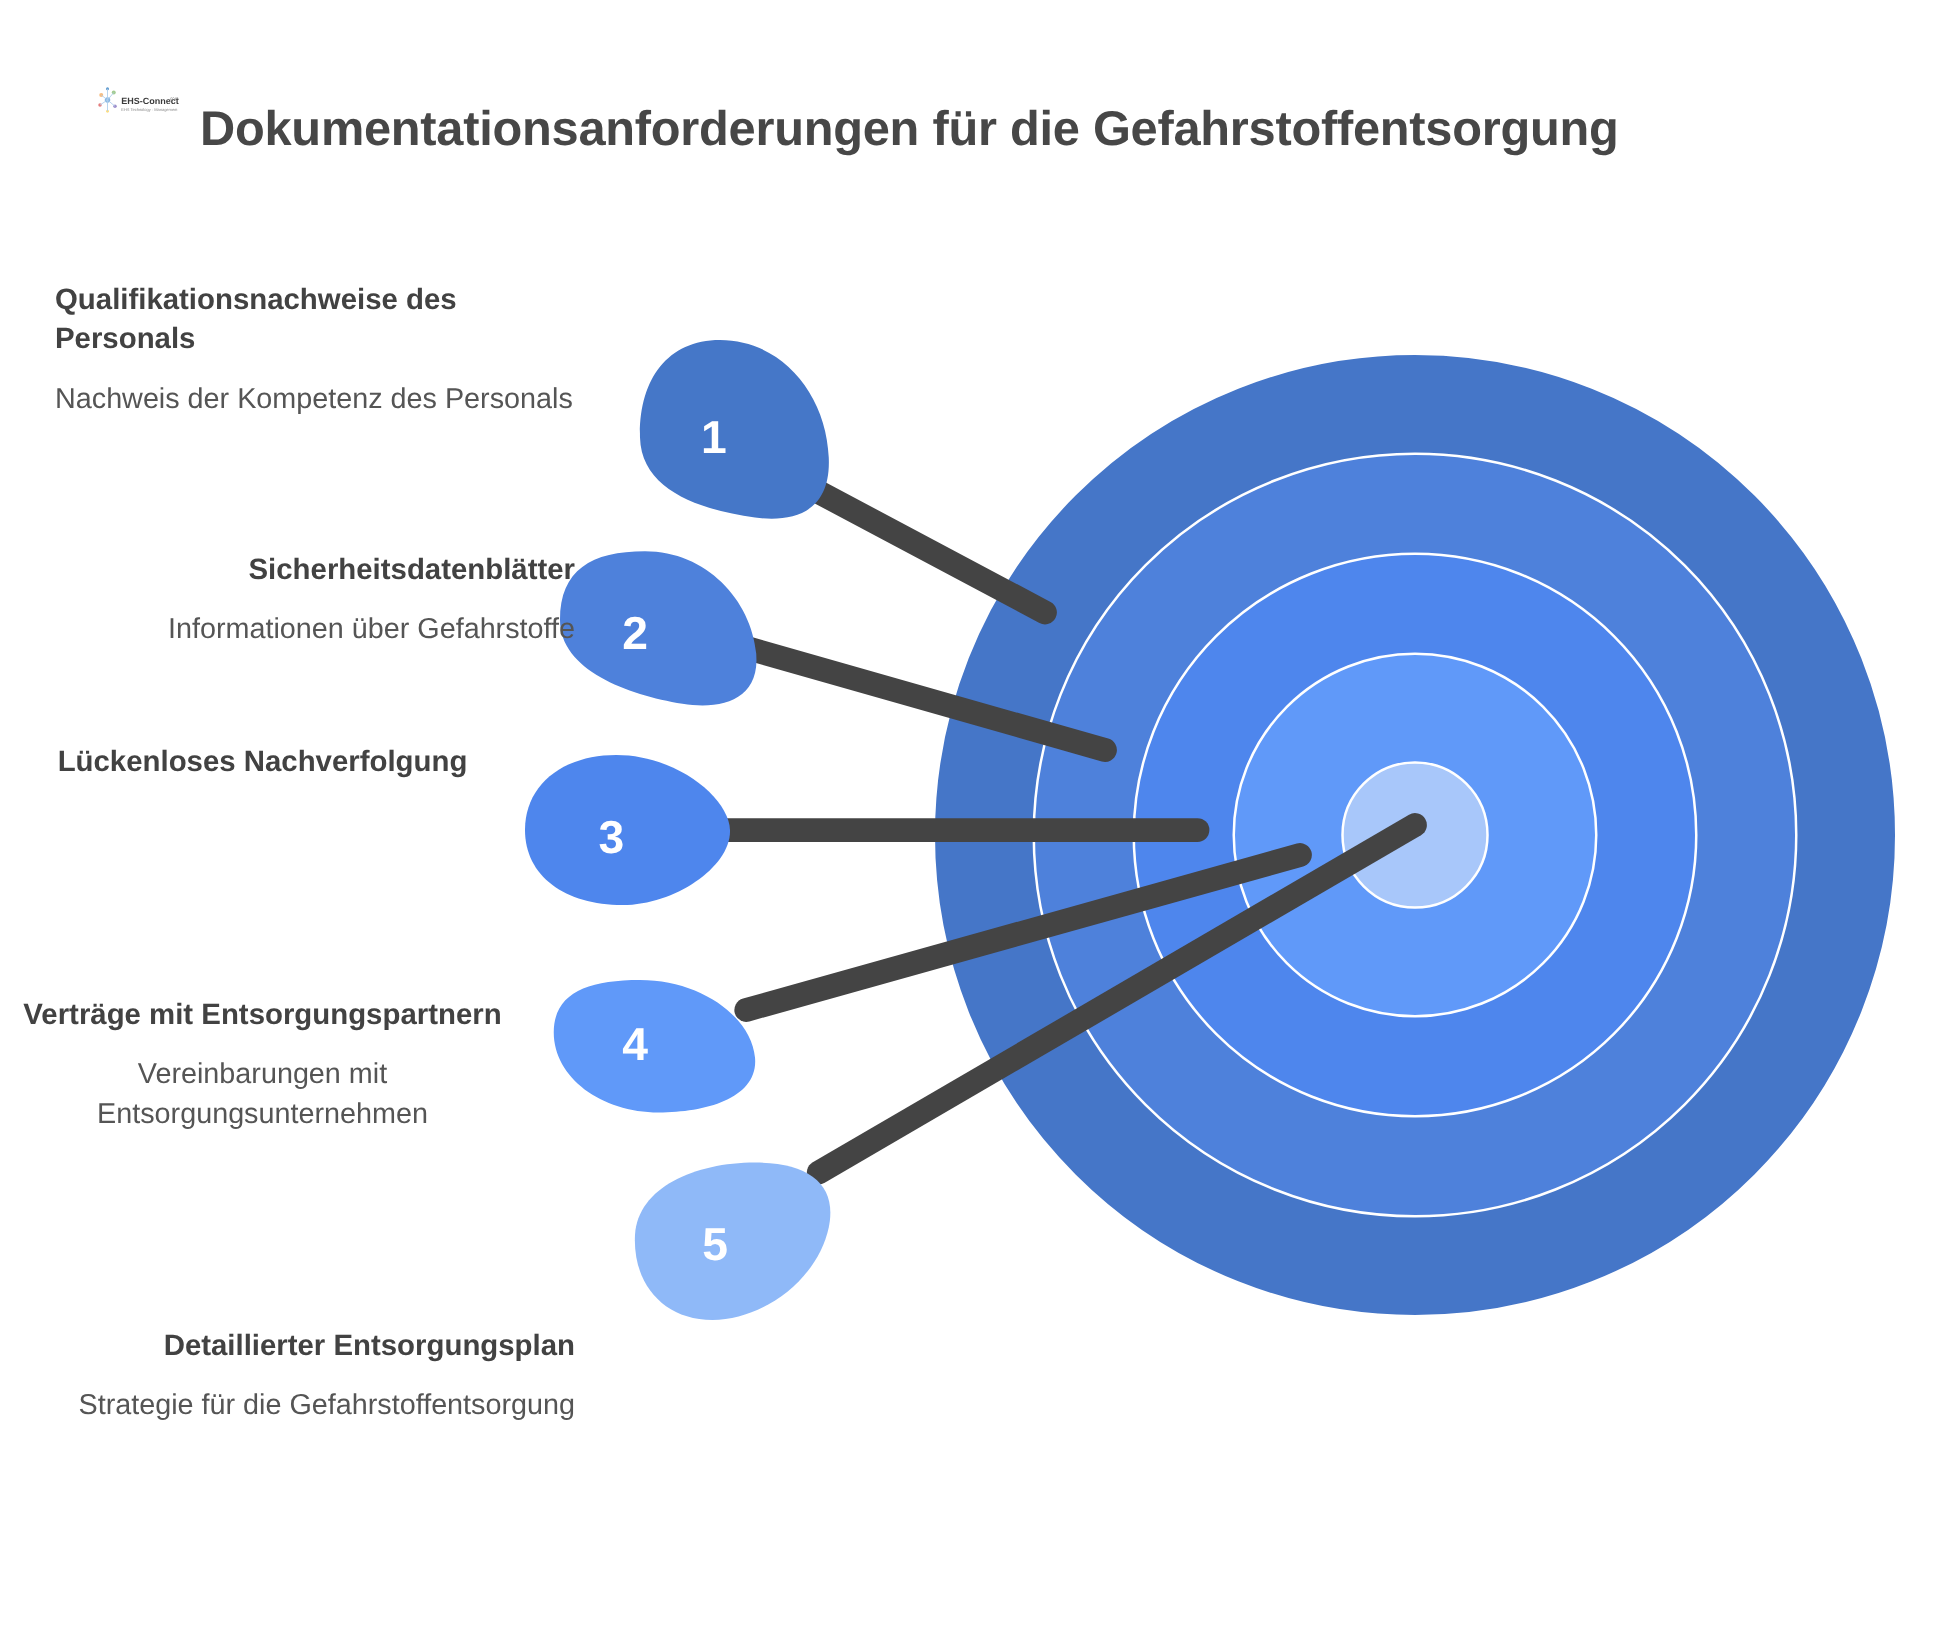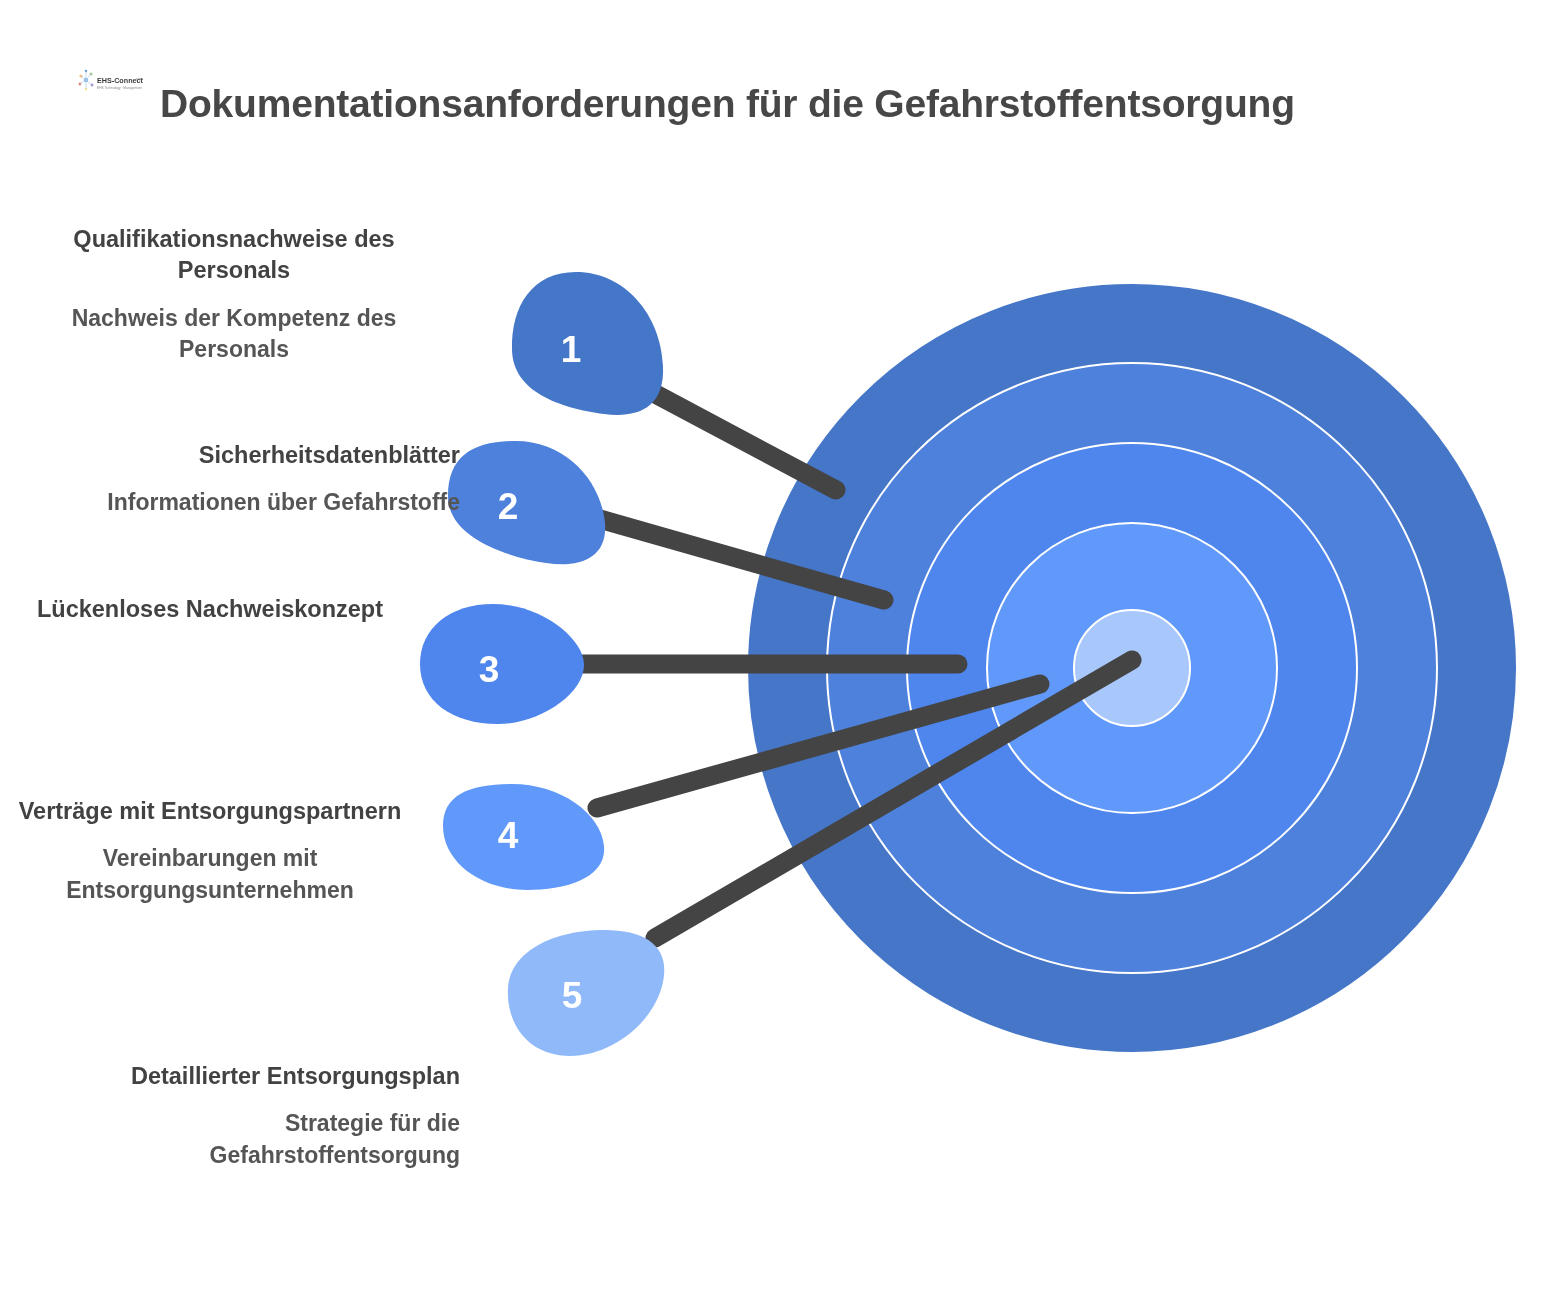--- a/index.html
+++ b/index.html
@@ -54,29 +54,29 @@
   }
   .txtblock .head {
     font-size: 23.5px;
     font-weight: bold;
     color: #424242;
     line-height: 1.34;
     margin: 0;
   }
   .txtblock .desc {
     font-size: 23px;
-    font-weight: bold;
+    font-weight: normal;
     color: #555555;
     line-height: 1.37;
     margin: 0;
     padding-top: 16px;
   }
 
   
-  .tb1 { left: 24px;  top: 224px; text-align: center; }
+  .tb1 { left: 44px;  top: 224px; text-align: left; }
   .tb2 { left: 40px;  top: 440px; text-align: right; }
   .tb3 { left: 0px;   top: 594px; text-align: center; width: 420px; }
   .tb4 { left: 0px;   top: 796px; text-align: center; width: 420px; }
   .tb5 { left: 40px;  top: 1061px; text-align: right; }
 
   
   .marker-num {
     font-family: "Liberation Sans", sans-serif;
     font-size: 37px;
     font-weight: bold;
@@ -185,21 +185,21 @@
     <p class="head">Qualifikationsnachweise des Personals</p>
     <p class="desc">Nachweis der Kompetenz des Personals</p>
   </div>
 
   <div class="txtblock tb2">
     <p class="head">Sicherheitsdatenblätter</p>
     <p class="desc">Informationen über Gefahrstoffe</p>
   </div>
 
   <div class="txtblock tb3">
-    <p class="head">Lückenloses Nachweiskonzept</p>
+    <p class="head">Lückenloses Nachverfolgung</p>
   </div>
 
   <div class="txtblock tb4">
     <p class="head">Verträge mit Entsorgungspartnern</p>
     <p class="desc">Vereinbarungen mit Entsorgungsunternehmen</p>
   </div>
 
   <div class="txtblock tb5">
     <p class="head">Detaillierter Entsorgungsplan</p>
     <p class="desc">Strategie für die Gefahrstoffentsorgung</p>

